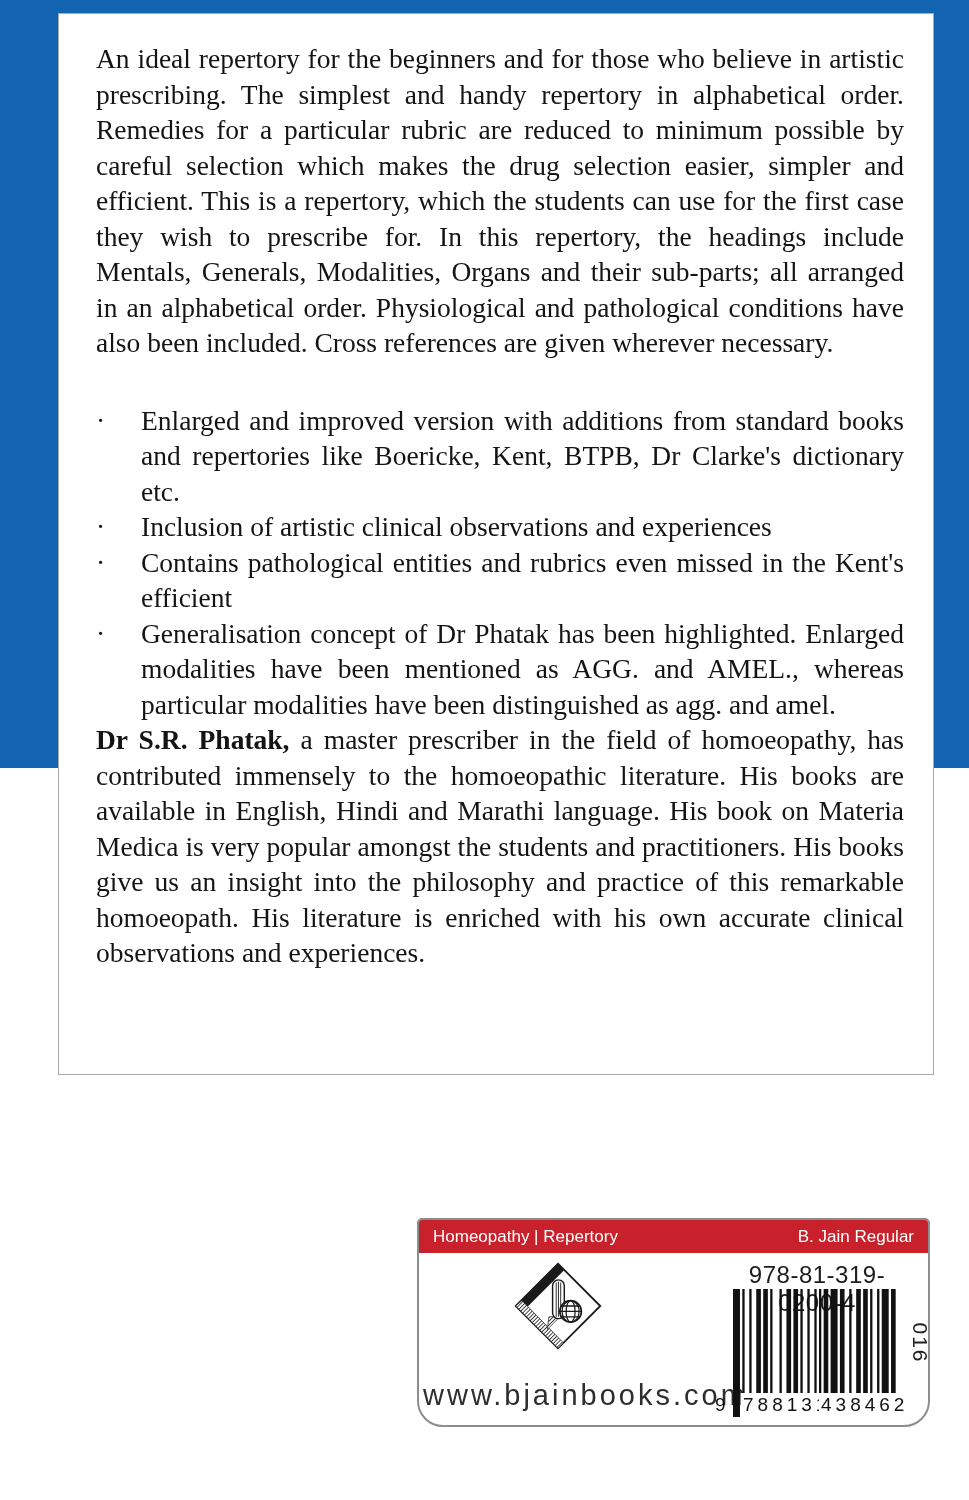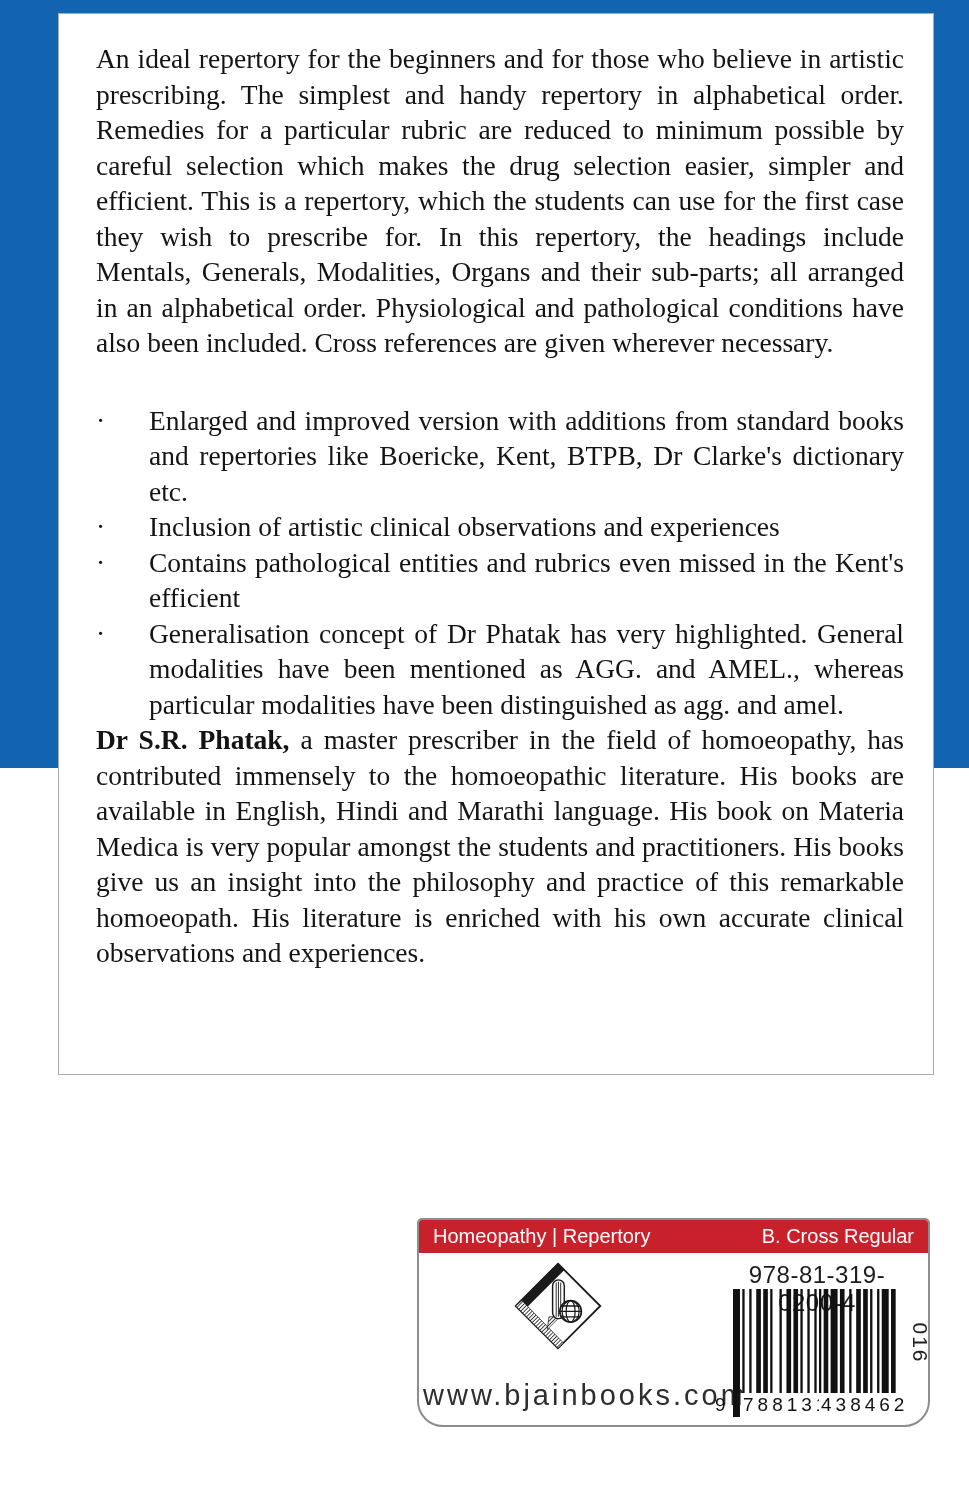--- a/index.html
+++ b/index.html
@@ -13,31 +13,31 @@
   .band-right{left:934px;top:0;width:35px;height:768px;}
 
   
   .panel{position:absolute;left:58px;top:13px;width:876px;height:1062px;
          box-sizing:border-box;background:#fff;border:1px solid #ababab;
          padding:27px 29px 0 37px;}
   .panel p{margin:0;font-size:27.5px;line-height:35.5px;text-align:justify;}
   .bullets{margin:42px 0 0 0;padding:0;list-style:none;}
   .bullets li{display:flex;font-size:27.5px;line-height:35.5px;}
   .bullets .dot{flex:0 0 45px;text-align:left;}
-  .bullets .btxt{flex:1;text-align:justify;margin-left:8px;}
+  .bullets .btxt{flex:1;text-align:justify;}
   .author{margin-top:50px;}
   .author .lead{font-weight:bold;}
 
   
   .card{position:absolute;left:417px;top:1218px;width:513px;height:209px;
         box-sizing:border-box;background:#fff;border:2px solid #8d8d8d;
         border-radius:5px 5px 26px 26px;overflow:hidden;
         font-family:"Liberation Sans","DejaVu Sans",sans-serif;}
   .banner{height:33px;background:#c9212b;display:flex;justify-content:space-between;
-          align-items:center;padding:0 14px;color:#fff;font-size:20px;}
+          align-items:center;padding:0 14px;color:#fff;font-size:17px;}
   .card-body{position:relative;height:172px;}
   .logo{position:absolute;left:92px;top:8px;width:94px;height:90px;}
   .website{position:absolute;left:4px;top:126px;width:272px;text-align:center;
            font-size:29px;letter-spacing:3px;color:#2e2e2e;}
   .isbn{position:absolute;left:300px;top:8px;width:196px;text-align:center;
         font-size:24px;letter-spacing:.5px;color:#1c1c1c;}
   .barcode{position:absolute;left:314px;top:36px;width:165px;height:134px;}
   .barcode svg{position:absolute;left:0;top:0;width:165px;height:132px;fill:#111;}
   .bc-digit{position:absolute;top:104px;font-size:19px;letter-spacing:4px;color:#111;
             background:#fff;padding:0 2px;line-height:24px;}
@@ -67,31 +67,31 @@
       <li>
         <span class="dot">·</span>
         <span class="btxt">Inclusion of artistic clinical observations and experiences</span>
       </li>
       <li>
         <span class="dot">·</span>
         <span class="btxt">Contains pathological entities and rubrics even missed in the Kent's efficient</span>
       </li>
       <li>
         <span class="dot">·</span>
-        <span class="btxt">Generalisation concept of Dr Phatak has very highlighted. General modalities have been mentioned as AGG. and AMEL., whereas particular modalities have been distinguished as agg. and amel.</span>
+        <span class="btxt">Generalisation concept of Dr Phatak has been highlighted. Enlarged modalities have been mentioned as AGG. and AMEL., whereas particular modalities have been distinguished as agg. and amel.</span>
       </li>
     </ul>
 
     <p class="author"><span class="lead">Dr S.R. Phatak,</span><span> a master prescriber in the field of homoeopathy, has contributed immensely to the homoeopathic literature. His books are available in English, Hindi and Marathi language. His book on Materia Medica is very popular amongst the students and practitioners. His books give us an insight into the philosophy and practice of this remarkable homoeopath. His literature is enriched with his own accurate clinical observations and experiences.</span></p>
   </div>
 
   <div class="card">
     <div class="banner">
       <span>Homeopathy | Repertory</span>
-      <span>B. Cross Regular</span>
+      <span>B. Jain Regular</span>
     </div>
     <div class="card-body">
 
       <svg class="logo" viewBox="0 0 100 100">
         <defs>
           <pattern id="pgs" width="3" height="3" patternUnits="userSpaceOnUse" patternTransform="rotate(45)">
             <rect width="3" height="3" fill="#fff"></rect>
             <line x1="0.5" y1="0" x2="0.5" y2="3" stroke="#333" stroke-width="1"></line>
           </pattern>
           <clipPath id="gclip">

